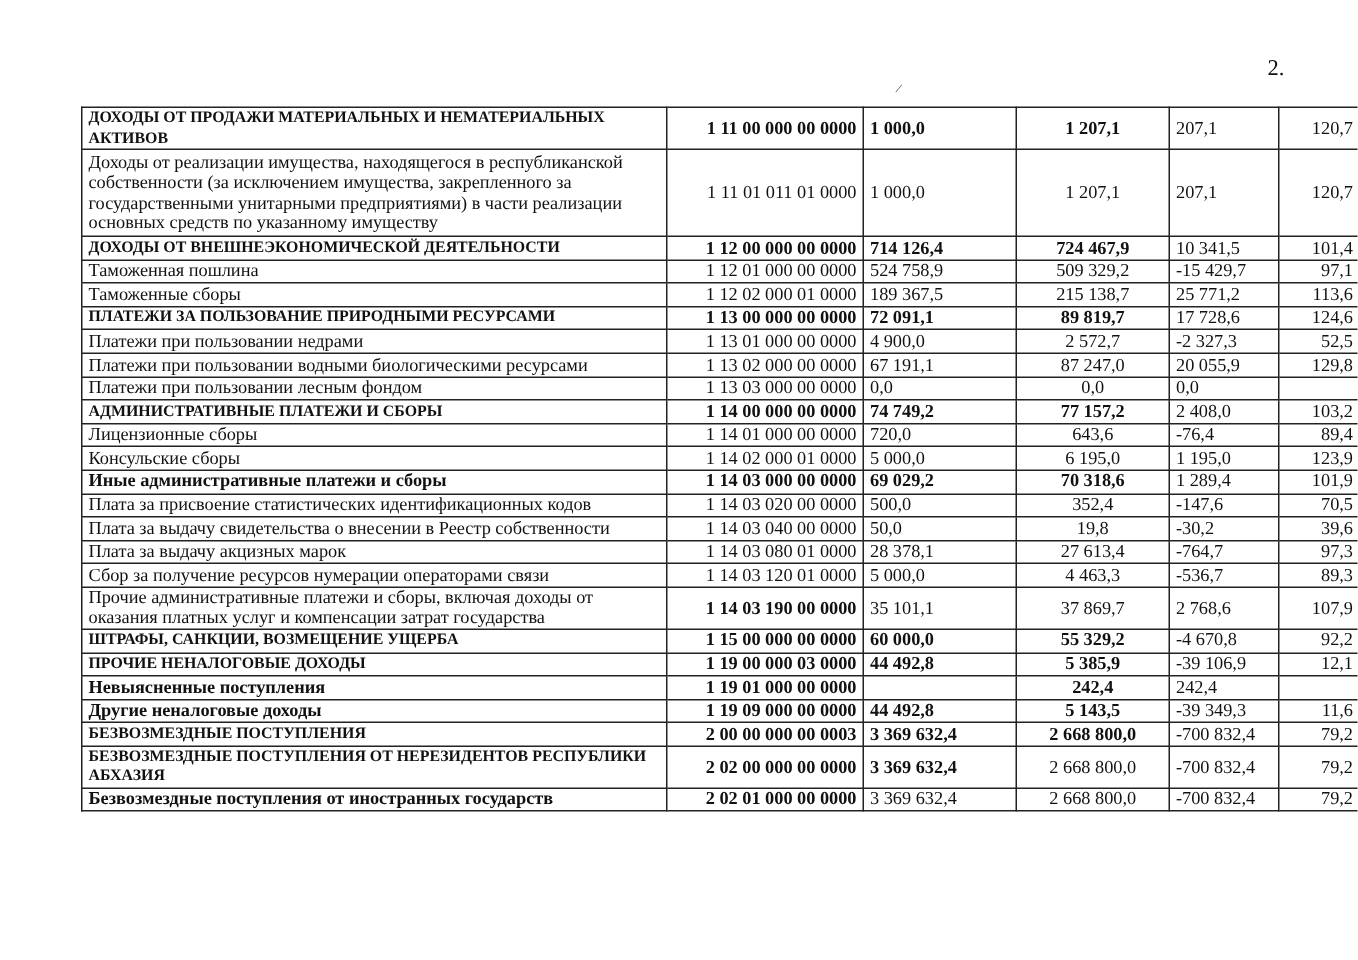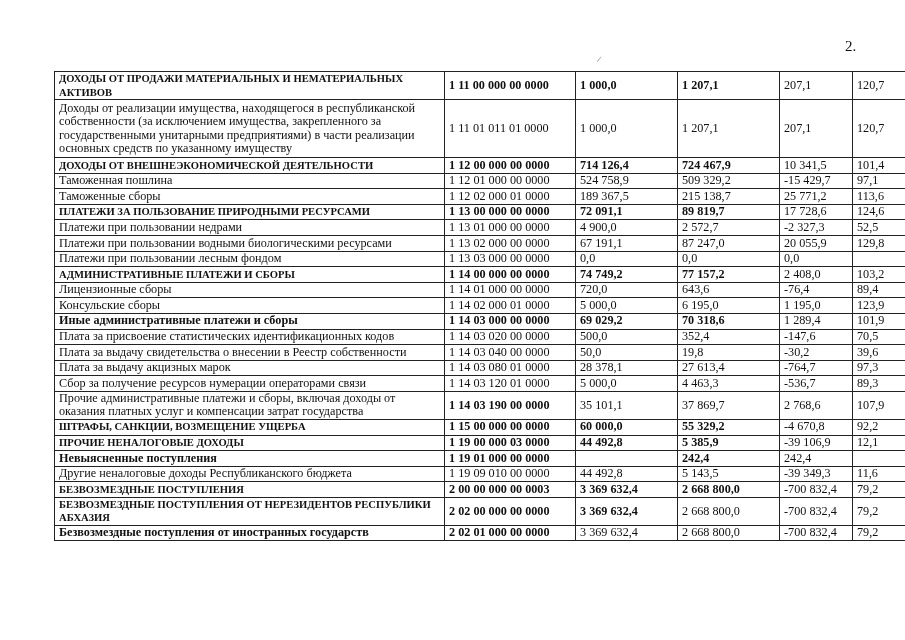--- a/index.html
+++ b/index.html
@@ -3,25 +3,25 @@
 <meta charset="utf-8">
 <style>
   html, body { margin: 0; padding: 0; background: #ffffff; }
   body { width: 905px; height: 640px; position: relative; overflow: hidden;
          font-family: "Liberation Serif", "DejaVu Serif", serif; color: #111; }
   .page-num { position: absolute; top: 38px; left: 845px; font-size: 15px; }
   .mark { position: absolute; top: 54px; left: 598px; font-size: 9px; color: #555; transform: rotate(20deg); }
   table { position: absolute; top: 71px; left: 54px; border-collapse: collapse; width: 798px; table-layout: fixed; }
   td { border: 1px solid #222; font-size: 12.2px; line-height: 13.5px; padding: 0 4px; vertical-align: middle; white-space: normal; }
   td.c-name { width: 381px; }
-  td.c-code { width: 122px; text-align: left; white-space: nowrap; }
+  td.c-code { width: 122px; text-align: right; white-space: nowrap; }
   td.c-plan { width: 93px; text-align: left; white-space: nowrap; }
-  td.c-fact { width: 93px; text-align: left; white-space: nowrap; }
+  td.c-fact { width: 93px; text-align: center; white-space: nowrap; }
   td.c-dev  { width: 64px; text-align: left; white-space: nowrap; }
-  td.c-pct  { width: 45px; text-align: left; white-space: nowrap; }
+  td.c-pct  { width: 45px; text-align: right; white-space: nowrap; }
   tr.caps td.c-name { font-size: 10.6px; font-weight: bold; }
   .b { font-weight: bold; }
   tr { height: 15.6px; }
   tr.tall2 { height: 27px; }
   tr.tall4 { height: 58px; }
 </style>
 </head>
 <body>
 
 <div class="page-num">2.</div>
@@ -191,24 +191,24 @@
       </tr>
       <tr>
         <td class="c-name b">Невыясненные поступления</td>
         <td class="c-code b">1 19 01 000 00 0000</td>
         <td class="c-plan"></td>
         <td class="c-fact b">242,4</td>
         <td class="c-dev">242,4</td>
         <td class="c-pct"></td>
       </tr>
       <tr>
-        <td class="c-name">Другие неналоговые доходы Республиканского бюджета</td>
-        <td class="c-code">1 19 09 010 00 0000</td>
-        <td class="c-plan">44 492,8</td>
-        <td class="c-fact">5 143,5</td>
+        <td class="c-name b">Другие неналоговые доходы</td>
+        <td class="c-code b">1 19 09 000 00 0000</td>
+        <td class="c-plan b">44 492,8</td>
+        <td class="c-fact b">5 143,5</td>
         <td class="c-dev">-39 349,3</td>
         <td class="c-pct">11,6</td>
       </tr>
       <tr class="caps">
         <td class="c-name b">БЕЗВОЗМЕЗДНЫЕ ПОСТУПЛЕНИЯ</td>
         <td class="c-code b">2 00 00 000 00 0003</td>
         <td class="c-plan b">3 369 632,4</td>
         <td class="c-fact b">2 668 800,0</td>
         <td class="c-dev">-700 832,4</td>
         <td class="c-pct">79,2</td>

